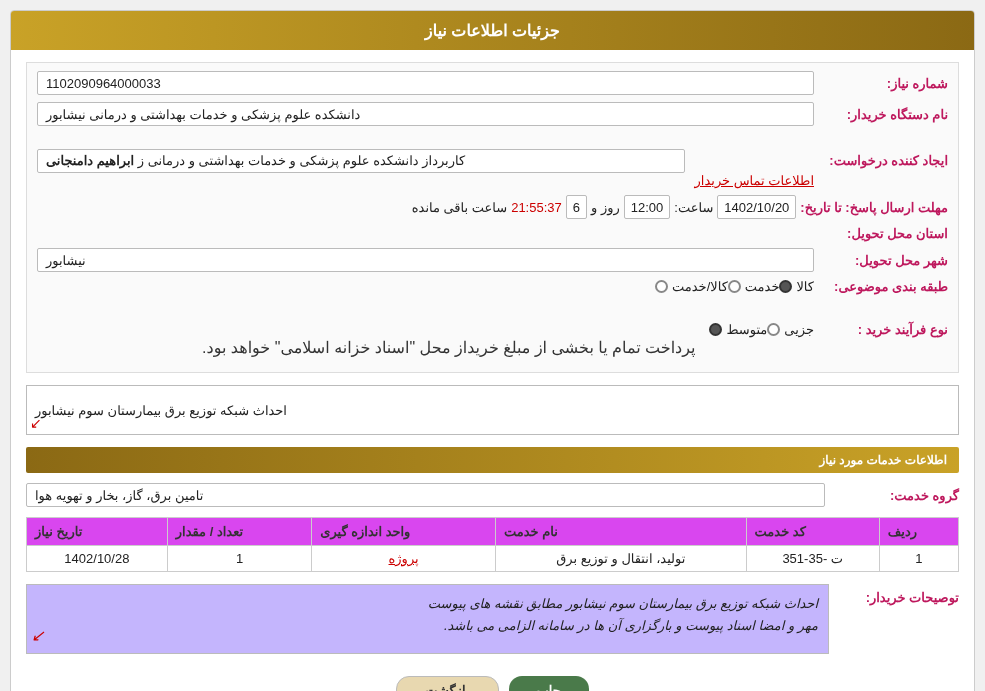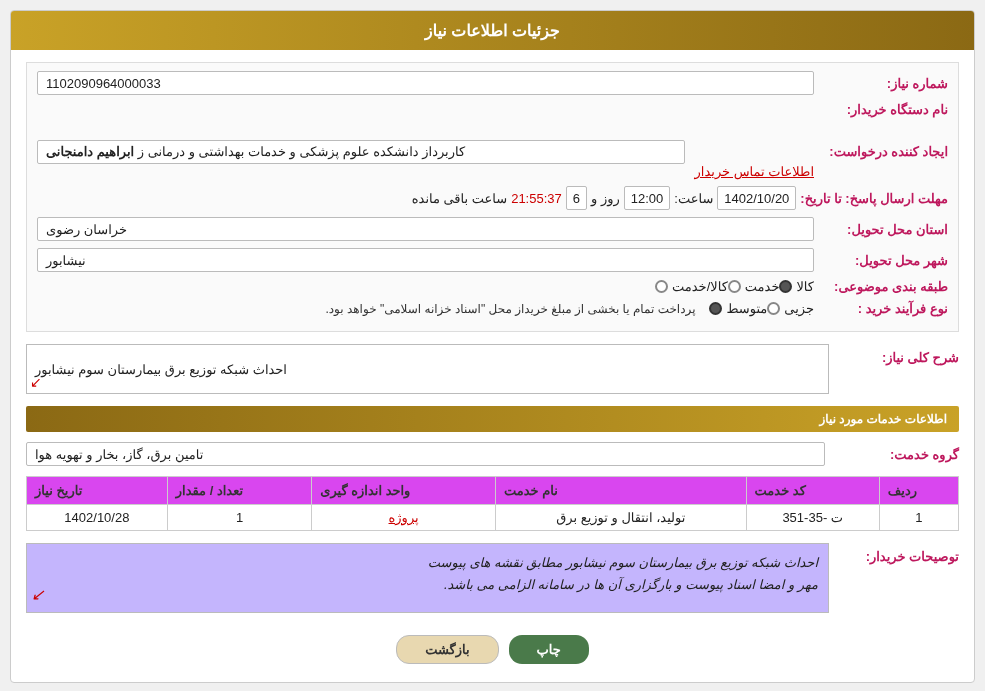--- a/index.html
+++ b/index.html
@@ -213,20 +213,21 @@
 
       <div class="info-section">
 
         <div class="row">
           <span class="label">شماره نیاز:</span>
           <div class="value-box">1102090964000033</div>
         </div>
 
         <div class="row">
           <span class="label">نام دستگاه خریدار:</span>
+          <div class="value-box">دانشکده علوم پزشکی و خدمات بهداشتی و درمانی نیشابور</div>
         </div>
 
         <div class="row">
           <span class="label">ایجاد کننده درخواست:</span>
           <span class="link-text" style="white-space:nowrap; margin-left:6px;">اطلاعات تماس خریدار</span>
           <div class="value-box">
             <span>کاربرداز دانشکده علوم پزشکی و خدمات بهداشتی و درمانی ز</span>
             &nbsp;
             <span style="font-weight:bold;">ابراهیم دامنجانی</span>
           </div>
@@ -238,21 +239,20 @@
           <span style="white-space:nowrap;">ساعت:</span>
           <div class="small-box">12:00</div>
           <span style="white-space:nowrap;">روز و</span>
           <div class="small-box">6</div>
           <span style="white-space:nowrap; color:#c00;">21:55:37</span>
           <span style="white-space:nowrap;">ساعت باقی مانده</span>
         </div>
 
         <div class="row">
           <span class="label">استان محل تحویل:</span>
-          <div class="value-box">خراسان رضوی</div>
         </div>
 
         <div class="row">
           <span class="label">شهر محل تحویل:</span>
           <div class="value-box">نیشابور</div>
         </div>
 
         <div class="row">
           <span class="label">طبقه بندی موضوعی:</span>
           <div class="radio-group">
@@ -276,27 +276,26 @@
           <div class="radio-group">
             <div class="radio-item">
               <span>متوسط</span>
               <span class="radio-circle selected"></span>
             </div>
             <div class="radio-item">
               <span>جزیی</span>
               <span class="radio-circle"></span>
             </div>
           </div>
-          <span style="color:#333; margin-right:10px; font-size:12px;">پرداخت تمام یا بخشی از مبلغ خریداز محل "اسناد خزانه اسلامی" خواهد بود.</span>
+          <span style="color:#333; margin-right:10px; font-size:16px;margin-top:37px;">پرداخت تمام یا بخشی از مبلغ خریداز محل "اسناد خزانه اسلامی" خواهد بود.</span>
         </div>
 
       </div>
 
       <div style="display:flex; align-items:flex-start; margin-bottom:12px;">
-        <span class="label" style="padding-top:6px; min-width:130px;">شرح کلی نیاز:</span>
         <div style="flex:1; position:relative;">
           <div class="textarea-box" style="display:flex; align-items:center; justify-content:flex-end; padding:8px;">احداث شبکه توزیع برق بیمارستان سوم نیشابور</div>
           <span class="textarea-corner">↙</span>
         </div>
       </div>
 
       <div class="section-title-2">اطلاعات خدمات مورد نیاز</div>
 
       <div class="row" style="margin-bottom:10px;">
         <span class="label">گروه خدمت:</span>

